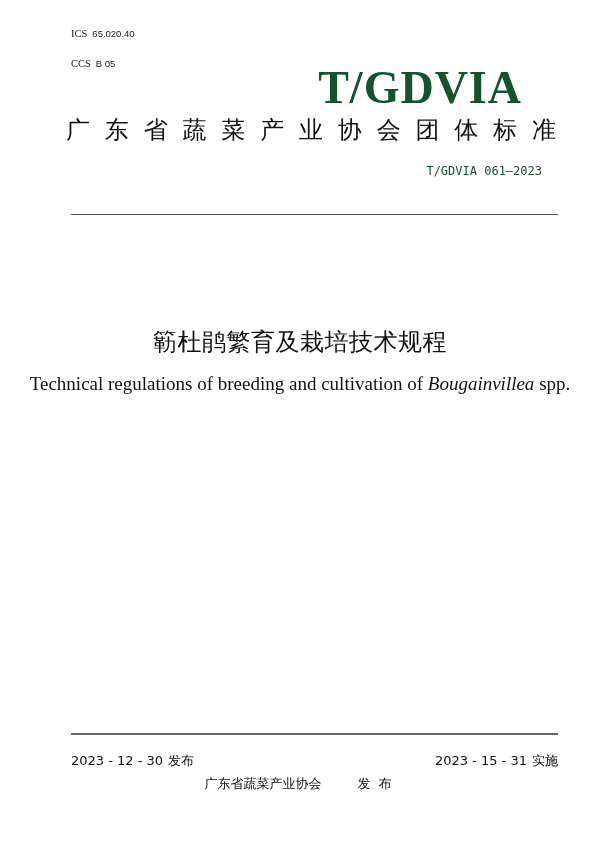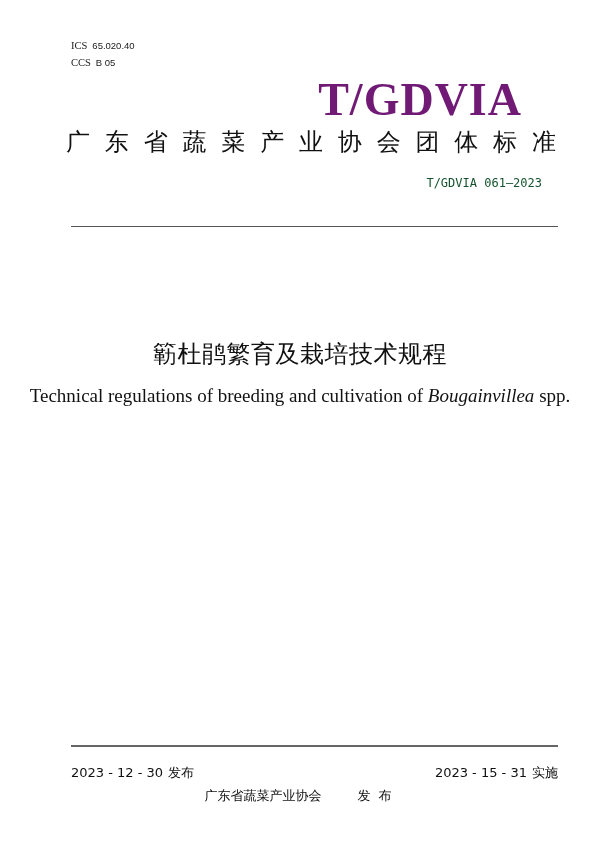--- a/index.html
+++ b/index.html
@@ -8,50 +8,50 @@
       background: #ffffff;
     }
     body {
       width: 600px;
       height: 849px;
       position: relative;
       overflow: hidden;
       color: #111111;
       font-family: "DejaVu Sans", "Liberation Sans", sans-serif;
     }
-    .abs { position: absolute; margin-top: 12px; }
+    .abs { position: absolute; }
 
     .classif {
       left: 71px;
       font-size: 10px;
       line-height: 12px;
       white-space: nowrap;
       color: #1a1a1a;
     }
     .classif .lbl {
       font-family: "Liberation Serif", "DejaVu Serif", serif;
       font-size: 10.5px;
       margin-right: 5px;
     }
     .classif .val {
       font-family: "Liberation Sans", "DejaVu Sans", sans-serif;
       font-size: 9.5px;
     }
     #ics { top: 28px; }
-    #ccs { top: 45px; }
+    #ccs { top: 58px; }
 
     #brand-logo {
       right: 78px;
       top: 63px;
       font-family: "Liberation Serif", "DejaVu Serif", serif;
       font-weight: bold;
       font-size: 46px;
       line-height: 50px;
       letter-spacing: 1px;
-      color: #701a75;
+      color: #14532d;
       white-space: nowrap;
     }
 
     #org-standard-title {
       left: 66px;
       width: 490px;
       top: 115px;
       font-size: 24px;
       line-height: 30px;
       display: flex;

